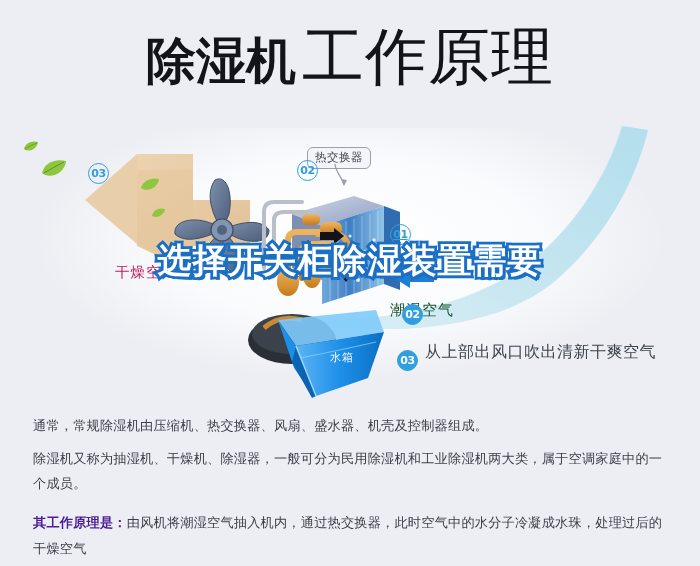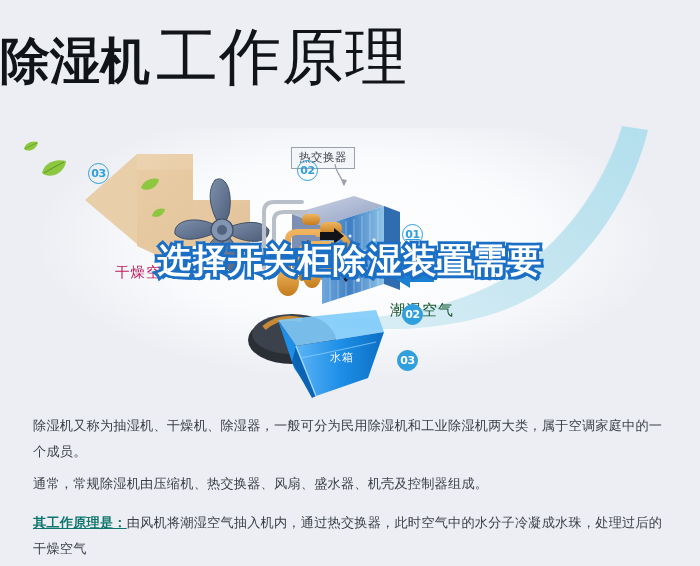--- a/index.html
+++ b/index.html
@@ -12,21 +12,21 @@
   }
   #page{position:relative;width:700px;height:566px;background:#eceef3;overflow:hidden;}
 
   
   .title-band{
     position:absolute;left:0;top:0;width:700px;height:118px;
     background:#eceef3;
   }
   .title-row{
     position:absolute;left:0;top:26px;width:700px;
-    text-align:left;white-space:nowrap;
+    text-align:center;white-space:nowrap;
     line-height:1;
   }
   .title-a{
     font-size:50px;font-weight:bold;color:#111418;
     letter-spacing:0px;vertical-align:baseline;
   }
   .title-b{
     font-size:62px;font-weight:500;color:#111418;
     letter-spacing:1px;vertical-align:baseline;margin-left:6px;
   }
@@ -59,23 +59,23 @@
   
   .hx{position:absolute;left:258px;top:30px;width:180px;height:185px;}
 
   
   .tank{position:absolute;left:272px;top:188px;width:118px;height:95px;}
   
   .base{position:absolute;left:240px;top:188px;width:110px;height:60px;}
 
   
   .callout{
-    position:absolute;left:291px;top:29px;
+    position:absolute;left:307px;top:29px;
     padding:2px 7px 3px 7px;
-    border:1.3px solid #9aa0ac;border-radius:0;
+    border:1.3px solid #9aa0ac;border-radius:6px;
     background:#f4f5f8;
     font-size:11.5px;color:#41464f;letter-spacing:.5px;white-space:nowrap;
     font-family:Liberation Serif, serif;
   }
   .callout-tail{
     position:absolute;left:333px;top:45px;width:14px;height:22px;
   }
 
   
   .badge{
@@ -136,21 +136,21 @@
   .copy{
     position:absolute;left:33px;top:413px;width:640px;
   }
   .copy p{
     margin:0 0 7px 0;
     font-size:13.2px;line-height:1.95;color:#3a3f47;
     font-family:"DejaVu Sans","Liberation Sans",sans-serif;
     letter-spacing:.2px;
   }
   .copy p.gap{margin-top:13px;}
-  .copy b{font-weight:bold;color:#0f766e;text-decoration:underline;}
+  .copy b{font-weight:bold;color:#4c1d95;}
 </style>
 </head>
 <body>
 
 <div id="page">
 
   <div class="title-band">
     <div class="title-row">
       <span class="title-a">除湿机</span><span class="title-b">工作原理</span>
     </div>
@@ -334,38 +334,39 @@
         <polygon points="6,14 24,40 40,88 22,62" fill="#1e8fe8"></polygon>
         <polygon points="24,40 112,26 96,72 44,90" fill="url(#tkg)"></polygon>
         <polygon points="24,40 44,90 40,92 20,56" fill="#0a63b3"></polygon>
         <line x1="24" y1="40" x2="44" y2="90" stroke="#9fdaff" stroke-width="1.4"></line>
         <path d="M28 52 Q60 46 104 36" stroke="#8fd2ff" stroke-width="1.2" fill="none" opacity="0.7"></path>
       </svg>
     </div>
 
     <div class="badge" style="left:88px;top:29px;">03</div>
     <div class="badge" style="left:297px;top:26px;">02</div>
-    <div class="badge" style="left:402px;top:90px;text-decoration:underline;">01</div>
+    <div class="badge" style="left:390px;top:90px;text-decoration:underline;">01</div>
 
     <div class="dlabel lbl-dry">干燥空气</div>
     <div class="dlabel lbl-humid">潮湿空气</div>
     <div class="dlabel lbl-tank">水箱</div>
 
     <div class="bullet" id="bullet2">
       <span class="badge filled" style="position:relative;left:0;top:0;">02</span>
     </div>
     <div class="bullet" id="bullet3">
       <span class="badge filled" style="position:relative;left:0;top:0;">03</span>
+      <span class="btext">从上部出风口吹出清新干爽空气</span>
     </div>
   </div>
 
   <div class="overlay">
     <span class="oline l1">选择开关柜除湿装置需要</span>
   </div>
 
   <div class="copy">
+    <p>通常，常规除湿机由压缩机、热交换器、风扇、盛水器、机壳及控制器组成。</p>
     <p>除湿机又称为抽湿机、干燥机、除湿器，一般可分为民用除湿机和工业除湿机两大类，属于空调家庭中的一个成员。</p>
-    <p>通常，常规除湿机由压缩机、热交换器、风扇、盛水器、机壳及控制器组成。</p>
     <p class="gap"><b>其工作原理是：</b><span>由风机将潮湿空气抽入机内，通过热交换器，此时空气中的水分子冷凝成水珠，处理过后的干燥空气</span></p>
 
   </div>
 
 </div>
 
 </body></html>

